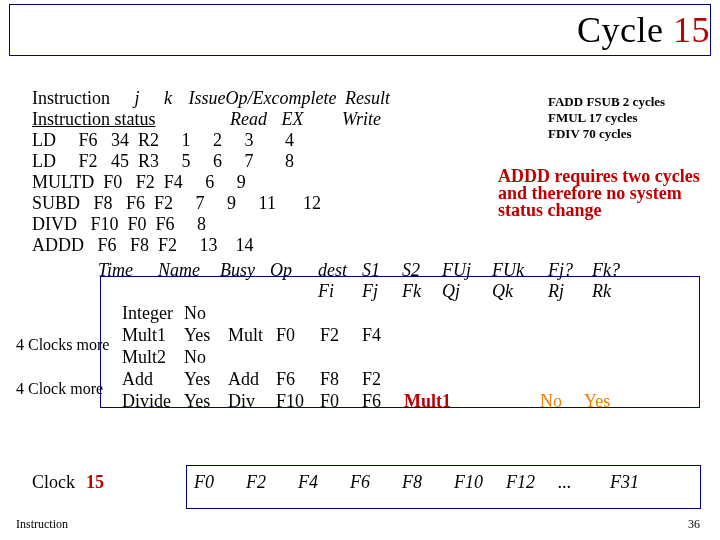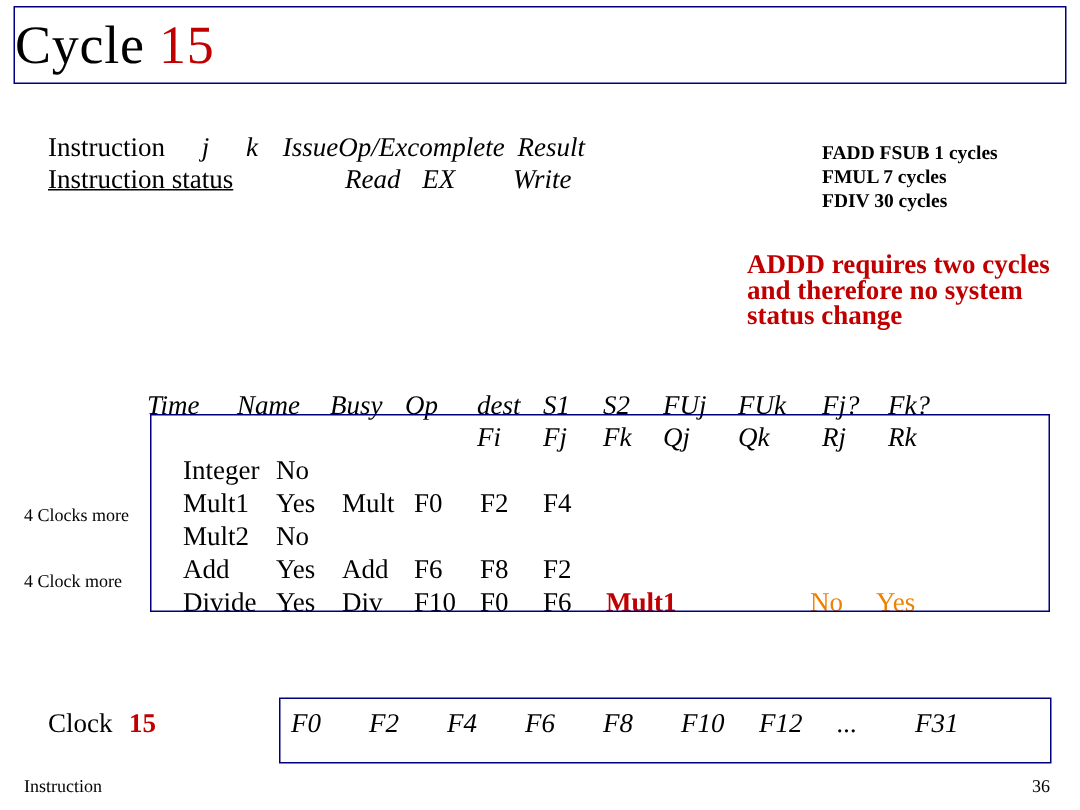--- a/index.html
+++ b/index.html
@@ -13,21 +13,21 @@
   }
   .title-box {
     position: absolute;
     left: 9px;
     top: 4px;
     width: 702px;
     height: 52px;
     border: 1.5px solid #00007e;
     display: flex;
     align-items: center;
-    justify-content: flex-start;
+    justify-content: flex-end;
   }
   .title { font-size: 36px; letter-spacing: 0.5px; }
   .title .red { color: #c00000; }
 
   
   .instr-block { position:absolute; left:32px; top:88px; font-size:18px; }
   .instr-header { text-decoration: underline; }
   .instr-table { font-size:18px; line-height:21px; white-space:pre; font-family:"Times New Roman",serif; }
 
   
@@ -35,21 +35,21 @@
   .note-red { position:absolute; left:498px; top:168px; font-size:18px; font-weight:bold; color:#c00000; line-height:17px; width:210px;}
 
   
   .fu-block { position:absolute; left:32px; top:260px; font-size:18px; }
   .fu-heading { text-decoration: underline; }
   .fu-row { white-space:pre; line-height:22px; }
   .ital { font-style: italic; }
   .redw { color:#c00000; font-weight:bold; }
   .orange { color:#f08000; }
 
-  .small-note { position:absolute; font-size:12px;text-align:center; }
+  .small-note { position:absolute; font-size:16px;text-align:center; }
 
   .reg-block { position:absolute; left:32px; top:430px; font-size:18px; white-space:pre;}
   .reg-heading { text-decoration: underline; }
 
   .bottom-box { position:absolute; left:186px; top:465px; width:515px; height:44px; border:1.5px solid #00007e; pointer-events:none;}
   .fu-box { position:absolute; left:100px; top:276px; width:600px; height:132px; border:1.5px solid #00007e; pointer-events:none;}
 
   .footer-left { position:absolute; left:16px; bottom:8px; font-size:12px;}
   .footer-right { position:absolute; right:20px; bottom:8px; font-size:12px;}
 
@@ -71,26 +71,33 @@
     <span class="ital" style="margin-left:20px">k</span>
     <span class="ital" style="margin-left:12px">Issue</span><span class="ital"><span>Op/Ex</span></span><span class="ital">complete</span>
     <span class="ital" style="margin-left:4px">Result</span>
   </div>
   <div>
     <span class="instr-header">Instruction status</span>
     <span class="ital" style="margin-left:70px">Read</span>
     <span class="ital" style="margin-left:10px">EX</span>
     <span class="ital" style="margin-left:34px">Write</span>
   </div>
+  <div class="instr-table" id="instr-rows">LD     F6   34  R2     1     2     3       4
+LD     F2   45  R3     5     6     7       8
+MULTD  F0   F2  F4     6     9             
+SUBD   F8   F6  F2     7     9     11      12
+DIVD   F10  F0  F6     8                   
+ADDD   F6   F8  F2     13    14            
+</div>
 </div>
 
 <div class="latency">
-  <div>FADD  FSUB 1 cycles</div>
-  <div>FMUL 7 cycles</div>
-  <div>FDIV  30 cycles</div>
+  <div>FADD  FSUB 2 cycles</div>
+  <div>FMUL 17 cycles</div>
+  <div>FDIV  70 cycles</div>
 </div>
 
 <div class="note-red">ADDD requires two cycles and therefore no system status change</div>
 
 <div class="fu-block">
   <div id="fu-header"><span class="ital cell" style="width:66px"></span><span class="ital cell" style="width:60px">Time</span><span class="ital cell" style="width:62px">Name</span><span class="ital cell" style="width:50px">Busy</span><span class="ital cell" style="width:48px">Op</span><span class="ital cell" style="width:44px">dest</span><span class="ital cell" style="width:40px">S1</span><span class="ital cell" style="width:40px">S2</span><span class="ital cell" style="width:50px">FUj</span><span class="ital cell" style="width:56px">FUk</span><span class="ital cell" style="width:44px">Fj?</span><span class="ital cell" style="width:40px">Fk?</span></div>
   <div id="fu-header2"><span class="cell" style="width:188px"></span><span class="ital cell" style="width:98px"></span><span class="ital cell" style="width:44px">Fi</span><span class="ital cell" style="width:40px">Fj</span><span class="ital cell" style="width:40px">Fk</span><span class="ital cell" style="width:50px">Qj</span><span class="ital cell" style="width:56px">Qk</span><span class="ital cell" style="width:44px">Rj</span><span class="ital cell" style="width:40px">Rk</span></div>
   <div id="fu-rows">
       <div class="fu-row"><span class="cell" style="width:90px"></span><span class="cell" style="width:62px">Integer</span><span class="cell" style="width:44px">No</span><span class="cell" style="width:48px"></span><span class="cell" style="width:44px"></span><span class="cell" style="width:42px"></span><span class="cell" style="width:42px"></span><span class="cell redw" style="width:52px"></span><span class="cell" style="width:84px"></span><span class="cell orange" style="width:44px"></span><span class="cell orange" style="width:40px"></span></div>
       <div class="fu-row"><span class="cell" style="width:90px"></span><span class="cell" style="width:62px">Mult1</span><span class="cell" style="width:44px">Yes</span><span class="cell" style="width:48px">Mult</span><span class="cell" style="width:44px">F0</span><span class="cell" style="width:42px">F2</span><span class="cell" style="width:42px">F4</span><span class="cell redw" style="width:52px"></span><span class="cell" style="width:84px"></span><span class="cell orange" style="width:44px"></span><span class="cell orange" style="width:40px"></span></div>

